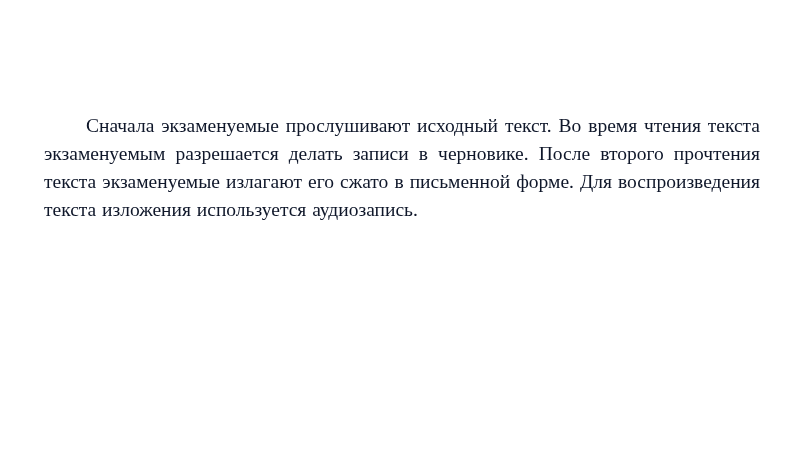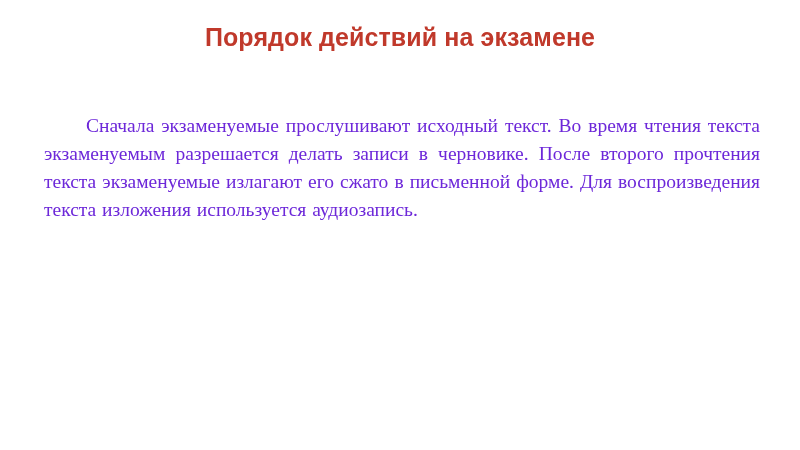--- a/index.html
+++ b/index.html
@@ -37,31 +37,30 @@
   .body-block {
     position: absolute;
     top: 112px;
     left: 44px;
     width: 716px;
   }
   .body-paragraph {
     font-family: "Liberation Serif", serif;
     font-size: 19.5px;
     line-height: 28px;
-    color: #6d28d9;
+    color: #0f172a;
     text-align: justify;
     text-indent: 42px;
     margin: 0;
     word-spacing: 1px;
   }
 </style>
 </head>
 <body>
 
 <div class="slide">
 
-  <div class="slide-title">Порядок действий на экзамене</div>
 
   <div class="body-block">
     <p class="body-paragraph">Сначала экзаменуемые прослушивают исходный текст. Во время чтения текста экзаменуемым разрешается делать записи в черновике. После второго прочтения текста экзаменуемые излагают его сжато в письменной форме. Для воспроизведения текста изложения используется аудиозапись.</p>
   </div>
 
 </div>
 
 </body></html>

